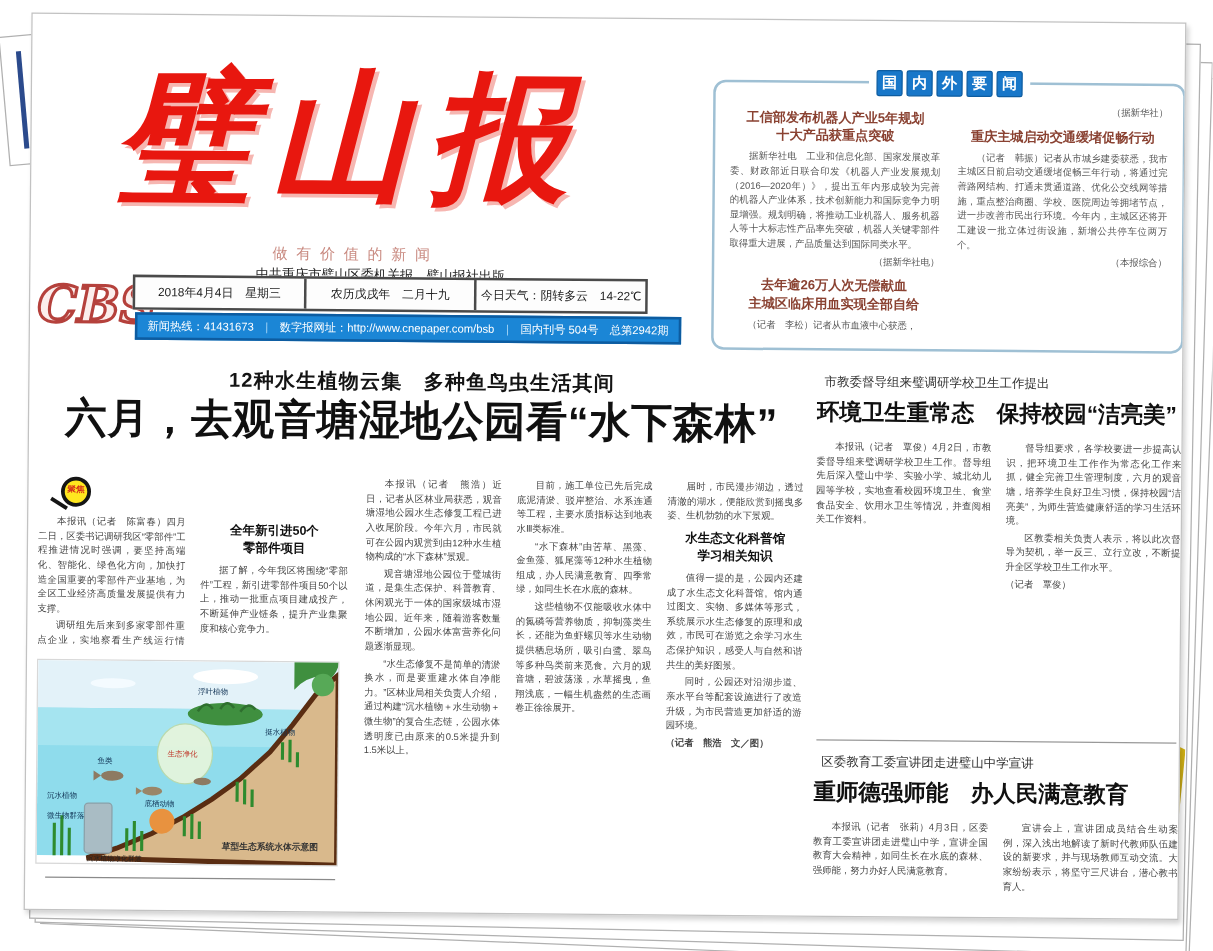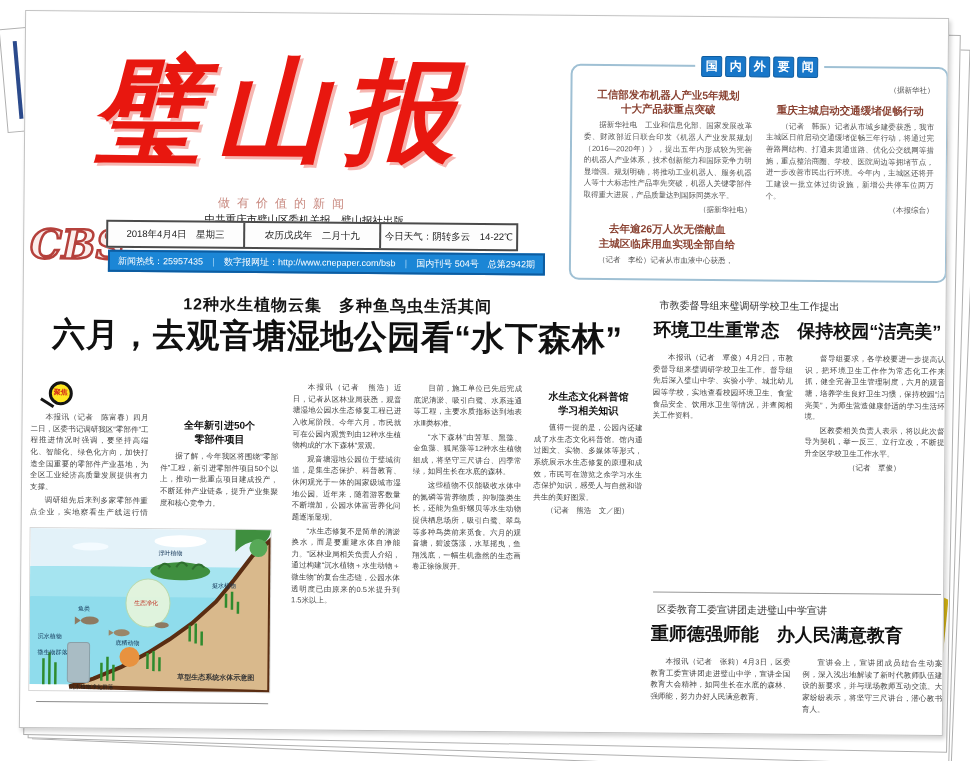--- a/index.html
+++ b/index.html
@@ -70,33 +70,33 @@
   .mag-icon::after{content:"";position:absolute;left:-12px;bottom:-2px;width:15px;height:3px;
         background:#151515;transform:rotate(32deg);}
   .mag-label{position:absolute;left:0;top:4px;width:18px;text-align:center;
         font-size:7px;font-weight:bold;color:#d42a1a;line-height:1.1;overflow:hidden;}
   .focus-title{font-size:19px;font-weight:900;color:#111;white-space:nowrap;}
   .art-left-cols{display:flex;gap:12px;height:108px;overflow:hidden;}
   .art-col{flex:1;overflow:hidden;}
   .art .p{font-size:7.5px;color:#444;text-align:justify;line-height:1.55;text-indent:2em;margin:0 0 2px;}
   .art .sub{font-size:10px;font-weight:bold;color:#111;text-align:center;line-height:1.4;
         margin:6px 0 4px;white-space:pre-line;}
-  .art .end{text-align:center;text-indent:0;}
+  .art .end{text-align:left;text-indent:0;font-weight:bold;}
   .illus{position:relative;width:240px;height:162px;margin-top:8px;border:1px solid #d8d8d8;}
   .art-divider{margin:10px 0 0 8px;width:232px;border-top:1.5px solid #8a8a8a;}
   .art-right{position:absolute;left:262px;top:0;width:350px;height:334px;display:flex;gap:12px;}
   .art-right .art-col{height:334px;}
   
   .sidebar{position:absolute;left:630px;top:278px;width:292px;height:436px;overflow:hidden;}
   .sb-kicker{font-size:10px;color:#333;margin:4px 0 5px;padding-left:6px;white-space:nowrap;overflow:hidden;}
   .sb-head{font-size:18px;font-weight:900;color:#101010;margin:0 0 10px;white-space:nowrap;overflow:hidden;}
   .sb-cols{display:flex;gap:12px;overflow:hidden;}
   .sb-col{flex:1;overflow:hidden;}
   .sb-col .p{font-size:7.5px;color:#444;text-align:justify;line-height:1.55;text-indent:2em;margin:0 0 2px;}
-  .sb-col .end{text-align:center;text-indent:0;}
+  .sb-col .end{text-align:left;text-indent:0;}
   .sb-cols-1{height:228px;}
   .sb-divider{border-top:1px solid #999;margin:12px 2px 10px;}
   .sb-cols-2{height:84px;}
 </style>
 </head>
 <body>
 
 <div class="stage">
 
   <div class="sheet sheet-3"></div>
@@ -114,21 +114,21 @@
     <div class="publisher">中共重庆市璧山区委机关报　璧山报社出版</div>
     <div class="cbs-logo">CBS</div>
 
     <div class="date-bar">
       <div class="date-cell">2018年4月4日　星期三</div>
       <div class="date-cell">农历戊戌年　二月十九</div>
       <div class="date-cell">今日天气：阴转多云　14-22℃</div>
     </div>
 
     <div class="hotline-bar">
-      <span>新闻热线：25957435</span>
+      <span>新闻热线：41431673</span>
       <span class="sep">|</span>
       <span>数字报网址：http://www.cnepaper.com/bsb</span>
       <span class="sep">|</span>
       <span>国内刊号 504号　总第2942期</span>
     </div>
 
     <div class="news-box">
       <div class="news-box-header">
         <span class="hd-sq">国</span>
         <span class="hd-sq">内</span>
@@ -221,28 +221,30 @@
         <div class="art-divider"></div>
       </div>
 
       <div class="art-right">
         <div class="art-col">
             <p class="p">本报讯（记者　熊浩）近日，记者从区林业局获悉，观音塘湿地公园水生态修复工程已进入收尾阶段。今年六月，市民就可在公园内观赏到由12种水生植物构成的“水下森林”景观。</p>
             <p class="p">观音塘湿地公园位于璧城街道，是集生态保护、科普教育、休闲观光于一体的国家级城市湿地公园。近年来，随着游客数量不断增加，公园水体富营养化问题逐渐显现。</p>
             <p class="p">“水生态修复不是简单的清淤换水，而是要重建水体自净能力。”区林业局相关负责人介绍，通过构建“沉水植物＋水生动物＋微生物”的复合生态链，公园水体透明度已由原来的0.5米提升到1.5米以上。</p>
           </div>
         <div class="art-col">
-            <p class="p">目前，施工单位已先后完成底泥清淤、吸引白鹭、水系连通等工程，主要水质指标达到地表水Ⅲ类标准。</p>
-            <p class="p">“水下森林”由苦草、黑藻、金鱼藻、狐尾藻等12种水生植物组成，将坚守三尺讲台、四季常绿，如同生长在水底的森林。</p>
+            <p class="p">目前，施工单位已先后完成底泥清淤、驳岸整治、水系连通等工程，主要水质指标达到地表水Ⅲ类标准。</p>
+            <p class="p">“水下森林”由苦草、黑藻、金鱼藻、狐尾藻等12种水生植物组成，办人民满意教育、四季常绿，如同生长在水底的森林。</p>
             <p class="p">这些植物不仅能吸收水体中的氮磷等营养物质，抑制藻类生长，还能为鱼虾螺贝等水生动物提供栖息场所，吸引白鹭、翠鸟等多种鸟类前来觅食。六月的观音塘，碧波荡漾，水草摇曳，鱼翔浅底，一幅生机盎然的生态画卷正徐徐展开。</p>
           </div>
         <div class="art-col">
+            <p class="p">届时，市民漫步湖边，透过清澈的湖水，便能欣赏到摇曳多姿、生机勃勃的水下景观。</p>
             <div class="sub">水生态文化科普馆
 学习相关知识</div>
             <p class="p">值得一提的是，公园内还建成了水生态文化科普馆。馆内通过图文、实物、多媒体等形式，系统展示水生态修复的原理和成效，市民可在游览之余学习水生态保护知识，感受人与自然和谐共生的美好图景。</p>
+            <p class="p">同时，公园还对沿湖步道、亲水平台等配套设施进行了改造升级，为市民营造更加舒适的游园环境。</p>
             <p class="p end">（记者　熊浩　文／图）</p>
           </div>
       </div>
     </div>
 
     <div class="sidebar">
       <div class="sb-kicker">市教委督导组来璧调研学校卫生工作提出</div>
       <div class="sb-head">环境卫生重常态　保持校园“洁亮美”</div>
       <div class="sb-cols sb-cols-1">
         <div class="sb-col">

